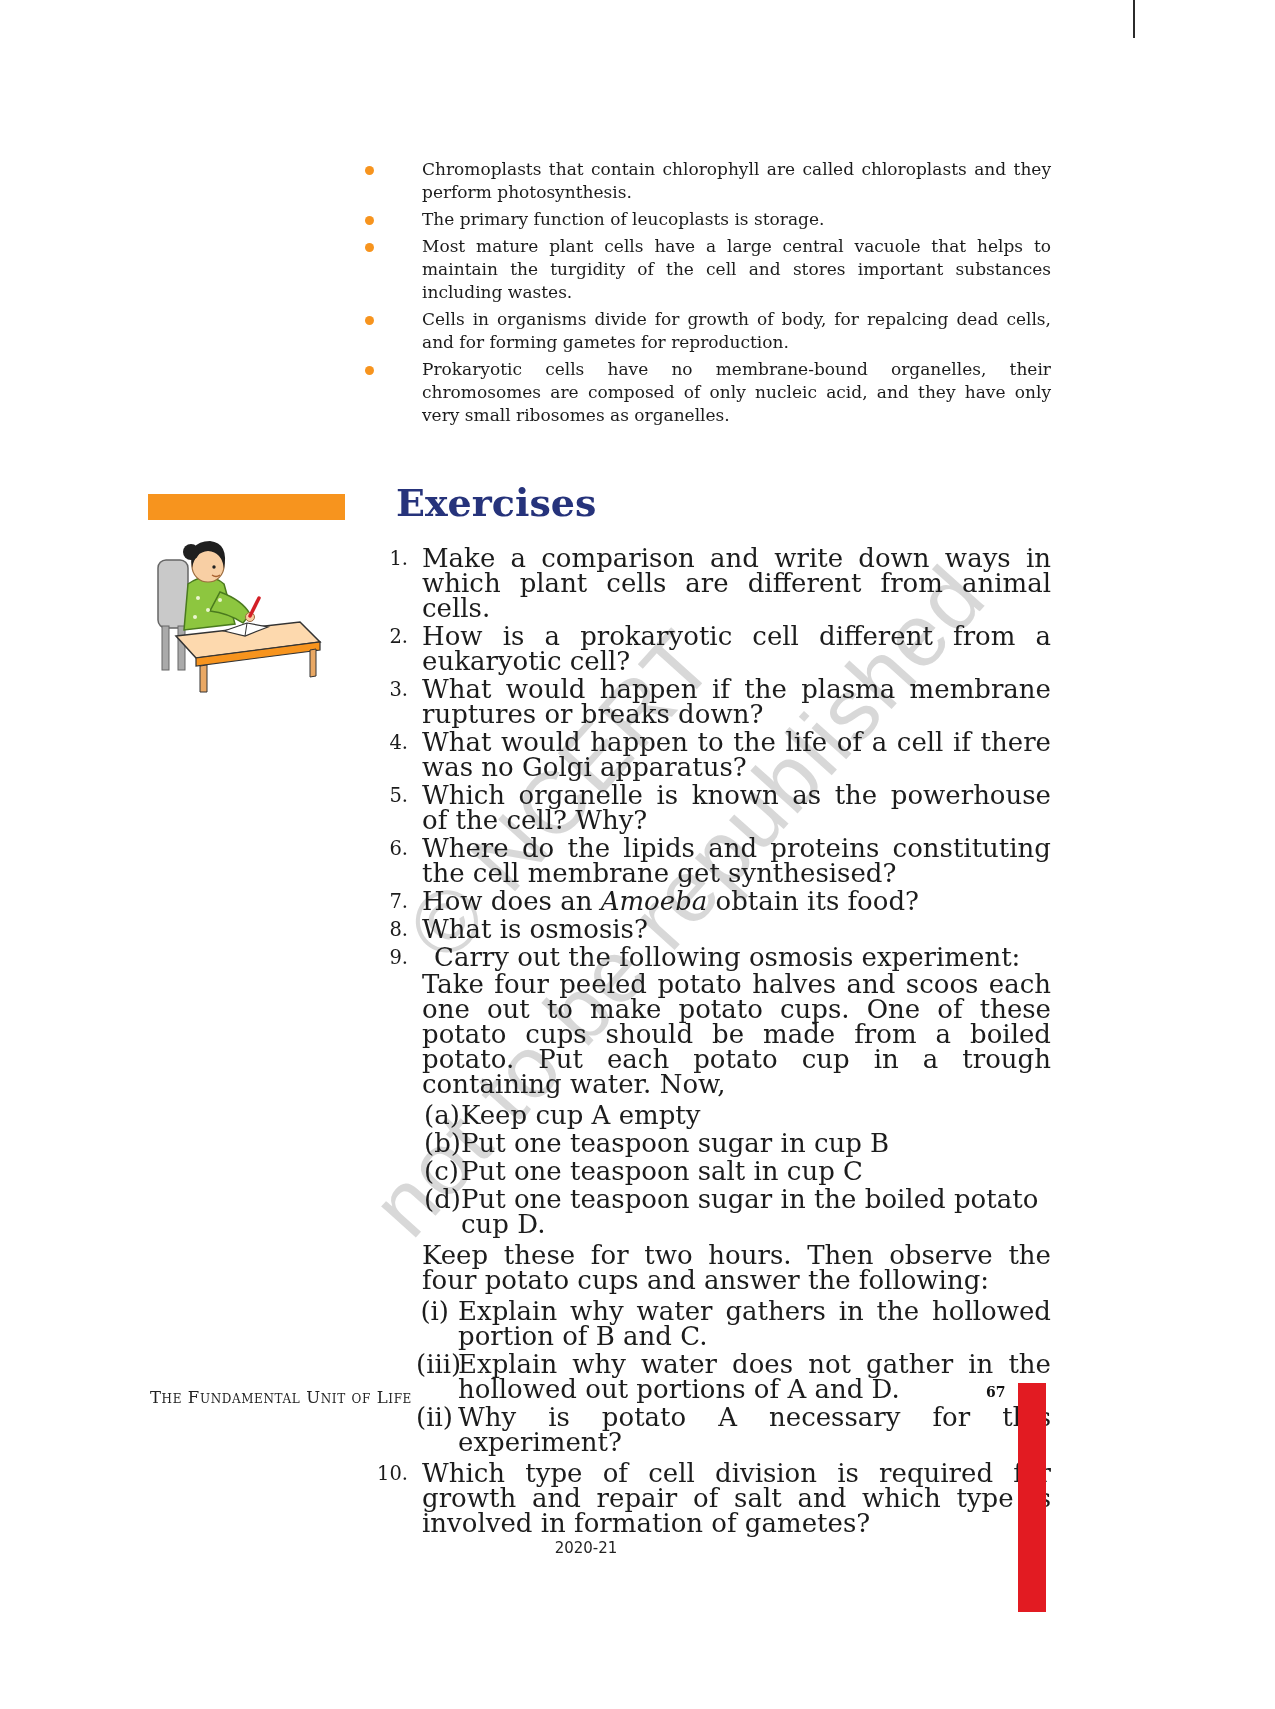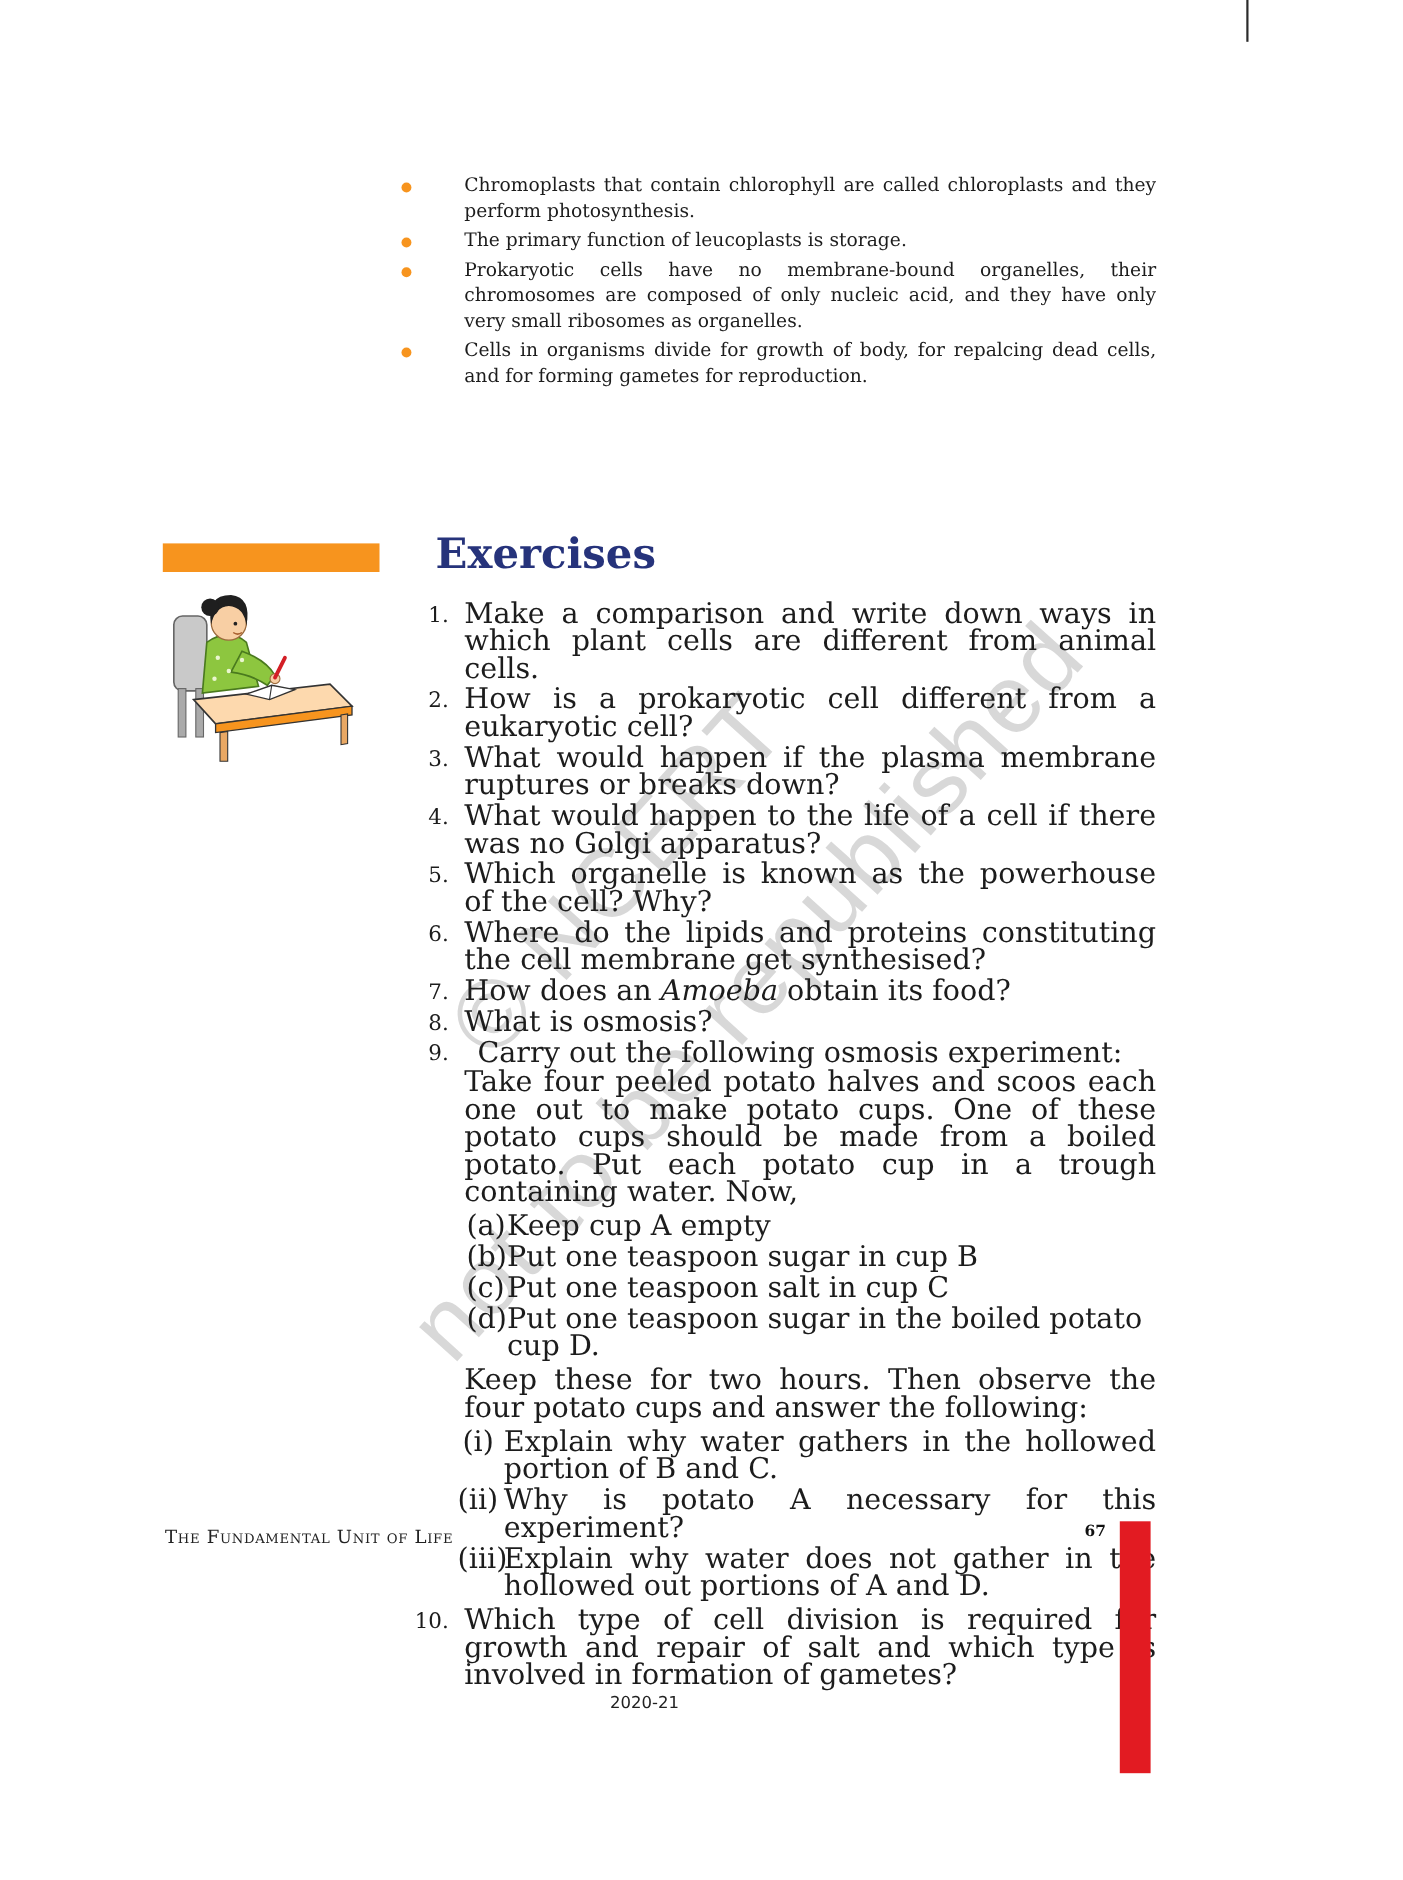--- a/index.html
+++ b/index.html
@@ -88,27 +88,33 @@
     <div class="bullet">
       <div class="bullet-marker">
           <span class="bullet-dot"></span>
         </div>
       <div class="bullet-text">The primary function of leucoplasts is storage.</div>
     </div>
     <div class="bullet">
       <div class="bullet-marker">
           <span class="bullet-dot"></span>
         </div>
+      <div class="bullet-text">Most mature plant cells have a large central vacuole that helps to maintain the turgidity of the cell and stores important substances including wastes.</div>
+    </div>
+    <div class="bullet">
+      <div class="bullet-marker">
+          <span class="bullet-dot"></span>
+        </div>
+      <div class="bullet-text">Cells in organisms divide for growth of body, for repalcing dead cells, and for forming gametes for reproduction.</div>
+    </div>
+    <div class="bullet">
+      <div class="bullet-marker">
+          <span class="bullet-dot"></span>
+        </div>
       <div class="bullet-text">Prokaryotic cells have no membrane-bound organelles, their chromosomes are composed of only nucleic acid, and they have only very small ribosomes as organelles.</div>
-    </div>
-    <div class="bullet">
-      <div class="bullet-marker">
-          <span class="bullet-dot"></span>
-        </div>
-      <div class="bullet-text">Cells in organisms divide for growth of body, for repalcing dead cells, and for forming gametes for reproduction.</div>
     </div>
   </div>
 
   <div class="ex-bar layer"></div>
   <h1 class="ex-title layer">Exercises</h1>
 
   <div class="illustration layer">
     <svg width="195" height="178" viewBox="0 0 195 178">
 
       <rect x="18" y="38" width="30" height="68" rx="8" fill="#c9c9c9" stroke="#666" stroke-width="1.5"></rect>
@@ -211,26 +217,26 @@
             <div class="step-text">Put one teaspoon sugar in the boiled potato cup D.</div>
           </div>
         </div>
         <div class="q9-middle">Keep these for two hours. Then observe the four potato cups and answer the following:</div>
         <div>
           <div class="sub">
             <div class="sub-label">(i)</div>
             <div class="sub-text">Explain why water gathers in the hollowed portion of B and C.</div>
           </div>
           <div class="sub">
+            <div class="sub-label">(iii)</div>
+            <div class="sub-text">Explain why water does not gather in the hollowed out portions of A and D.</div>
+          </div>
+          <div class="sub">
             <div class="sub-label">(ii)</div>
             <div class="sub-text">Why is potato A necessary for this experiment?</div>
-          </div>
-          <div class="sub">
-            <div class="sub-label">(iii)</div>
-            <div class="sub-text">Explain why water does not gather in the hollowed out portions of A and D.</div>
           </div>
         </div>
       </div>
     </div>
 
     <div class="q">
       <div class="q-num">10.</div>
       <div class="q-body">Which type of cell division is required for growth and repair of salt and which type is involved in formation of gametes?</div>
     </div>
 

